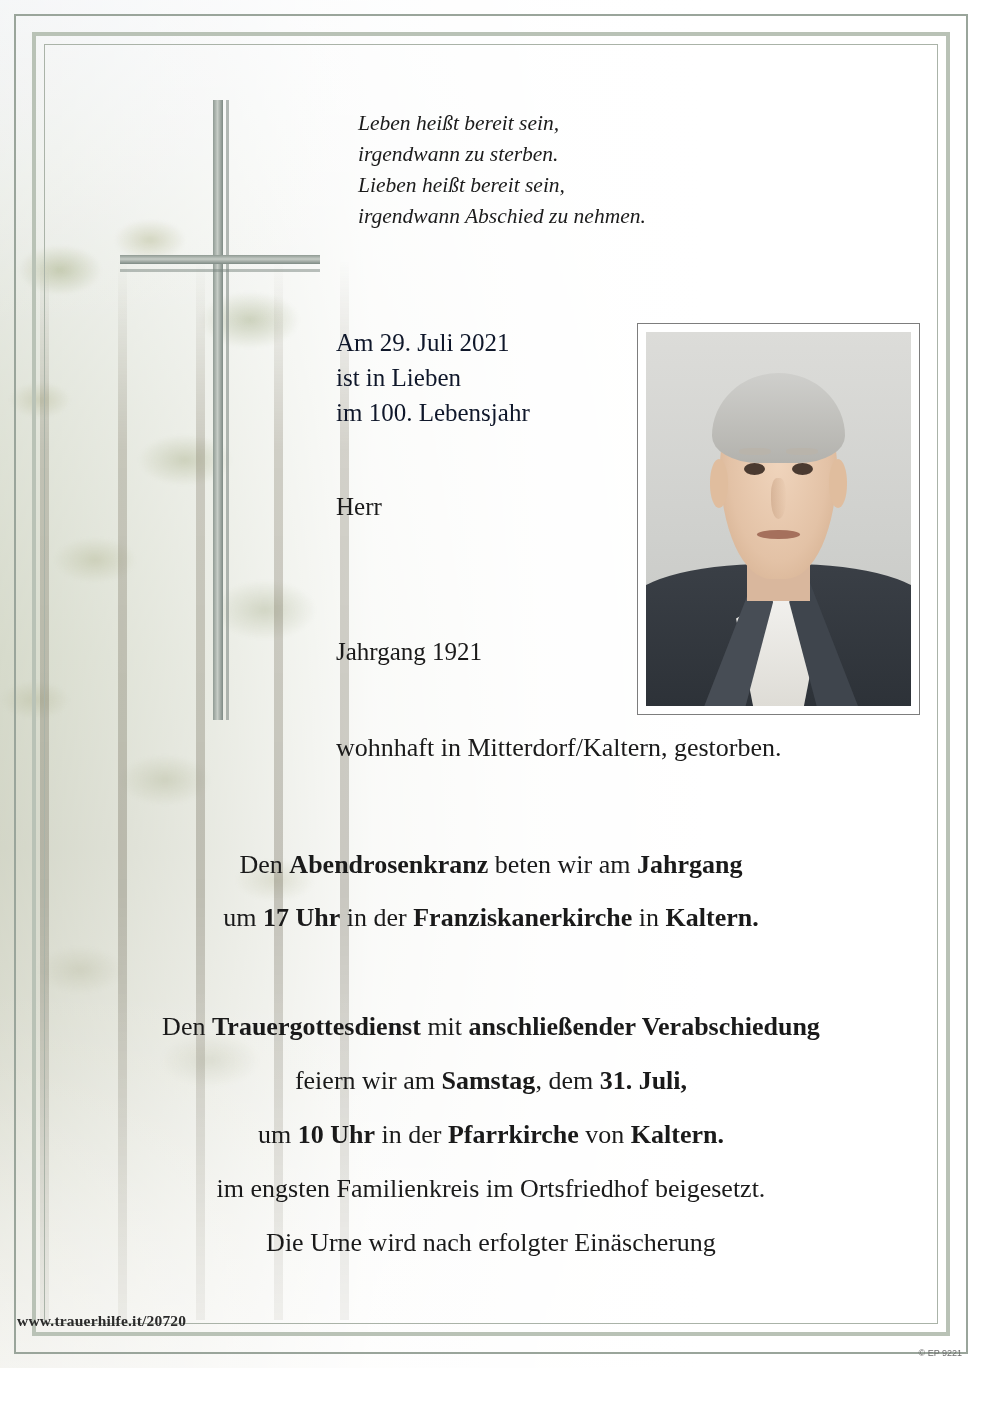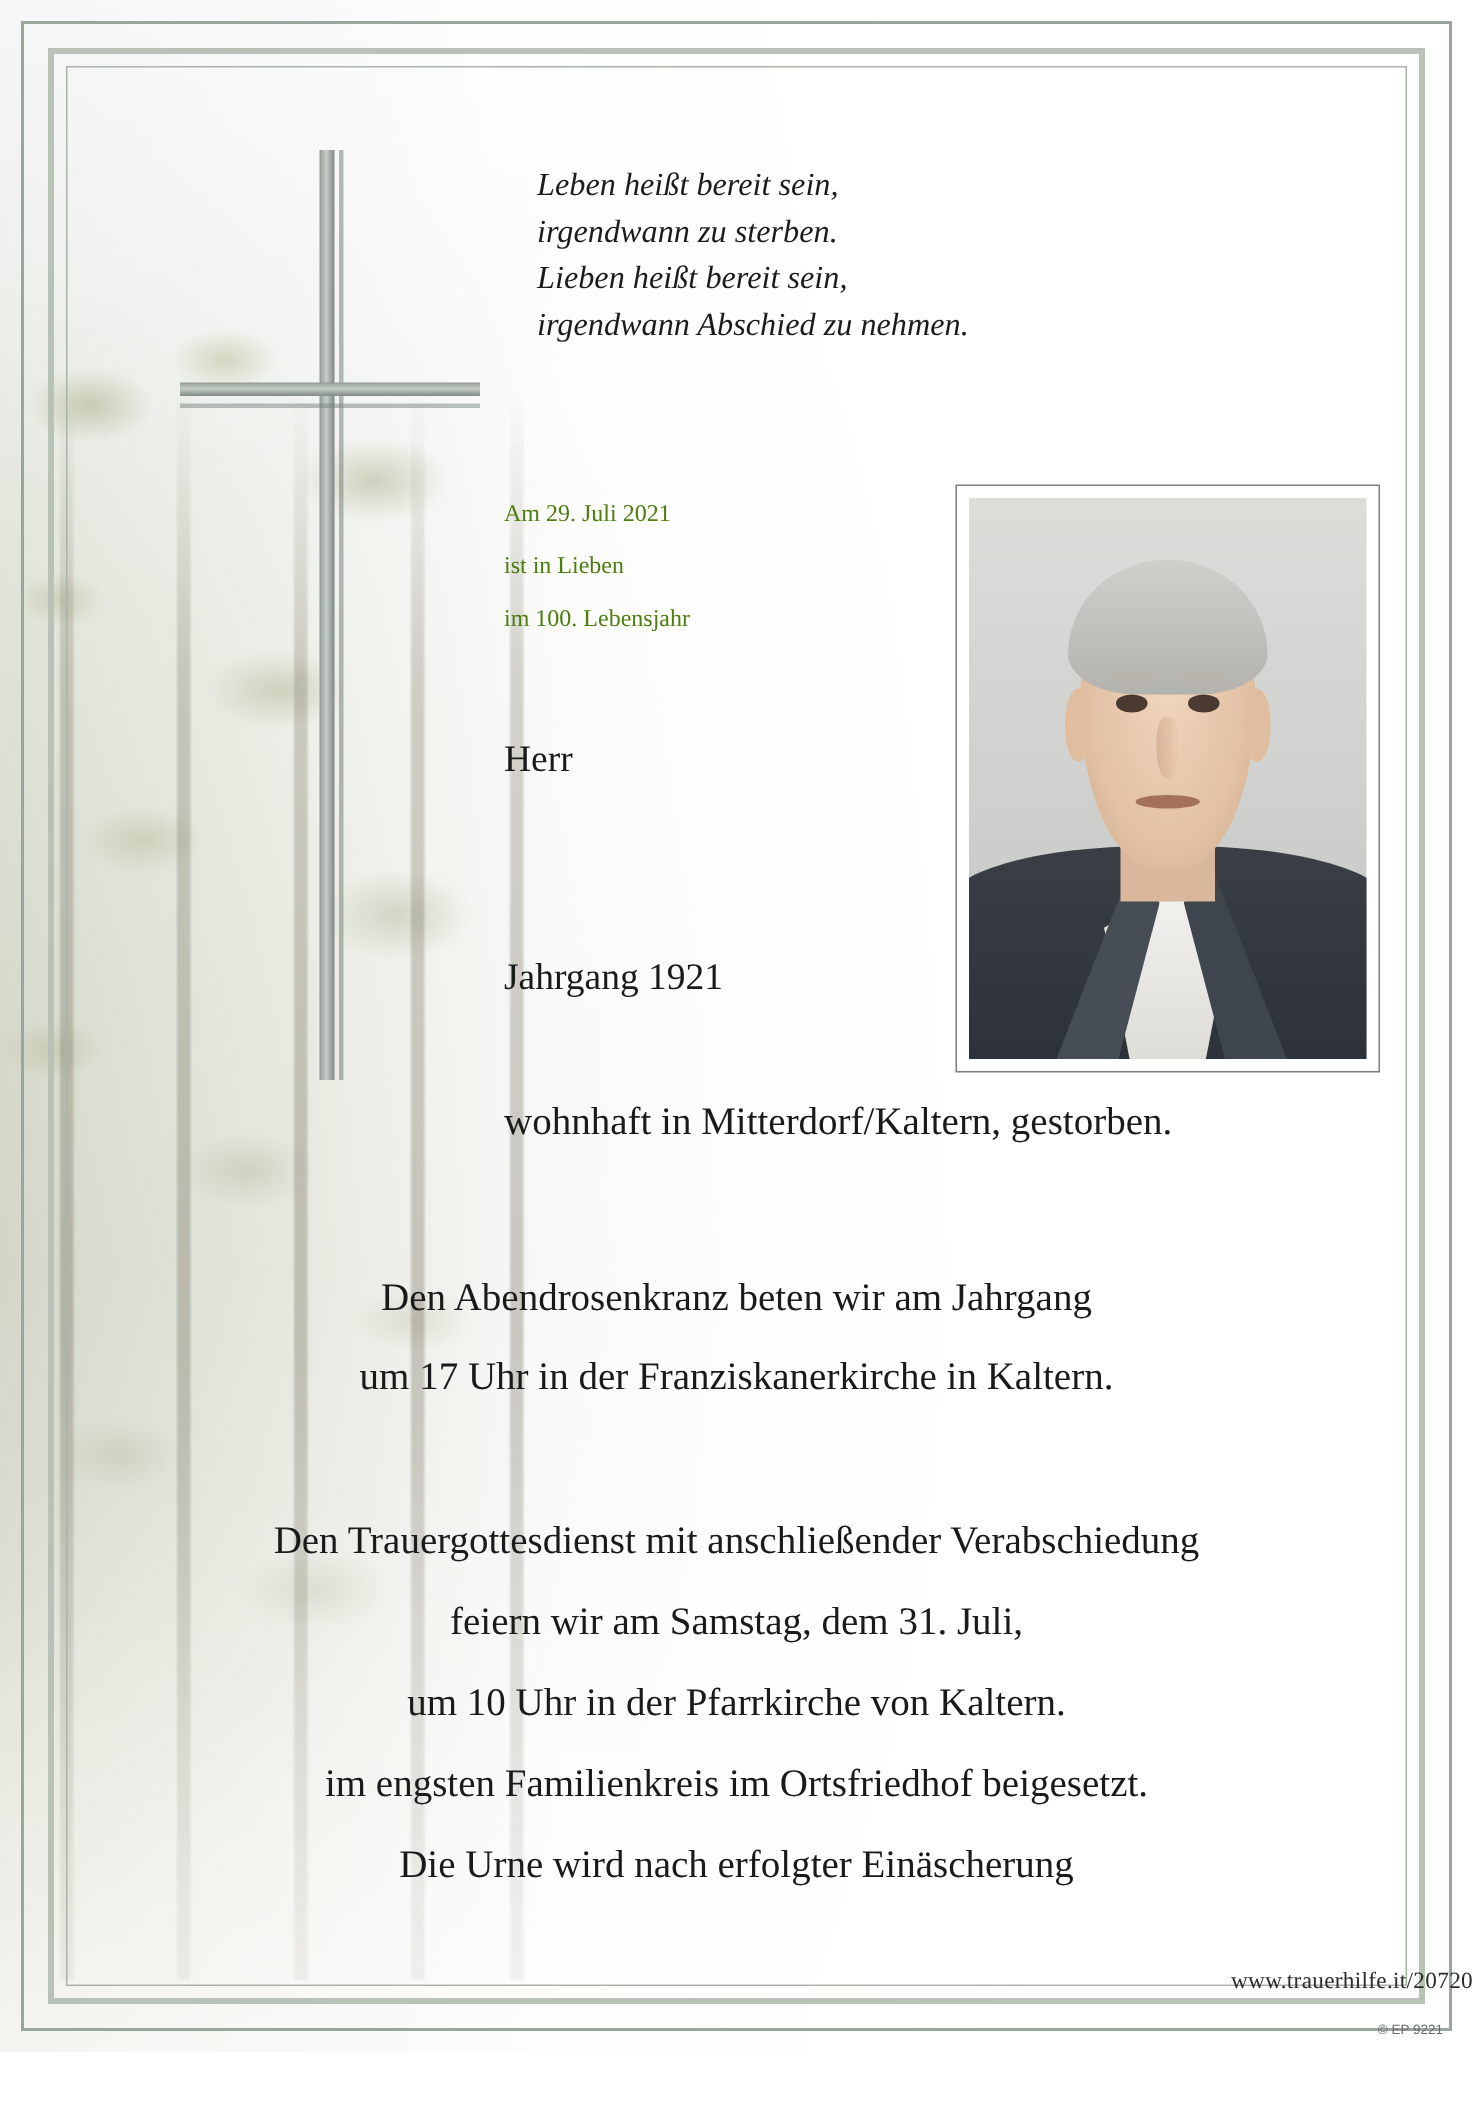--- a/index.html
+++ b/index.html
@@ -136,23 +136,23 @@
     left: 358px; top: 108px;
     font-style: italic;
     font-size: 21.5px;
     line-height: 31px;
     color: #1b1b1b;
   }
 
   .dates {
     position: absolute;
     left: 336px; top: 325px;
-    font-size: 16px;
+    font-size: 25px;
     line-height: 35px;
-    color: #4d7c0f;
+    color: #0f172a;
   }
 
   .herr {
     position: absolute;
     left: 336px; top: 490px;
     font-size: 25px;
     line-height: 33px;
   }
   .name {
     position: absolute;
@@ -247,29 +247,30 @@
     font-size: 26px;
     line-height: 53px;
   }
   .block-service {
     position: absolute;
     left: 60px; right: 60px; top: 1000px;
     text-align: center;
     font-size: 26px;
     line-height: 54px;
   }
-  b { font-weight: normal; margin-top: 24px; }
+  b { font-weight: bold; margin-top: 24px; }
 
   .url {
     position: absolute;
-    left: 0; right: 0; top: 1312px;
-    text-align: right;
+    left: 17px; right: 0; top: 1312px;
+    text-align: left;
     font-size: 15.5px;
     color: #2b2b2b;
     letter-spacing: 0.2px;
+    font-weight: bold;
   }
   .copyright {
     position: absolute;
     right: 20px; bottom: 10px;
     font-size: 9px;
     color: #6c6c6c;
     font-family: "Liberation Sans", sans-serif;
     margin-left: 33px;
   }
 </style>

